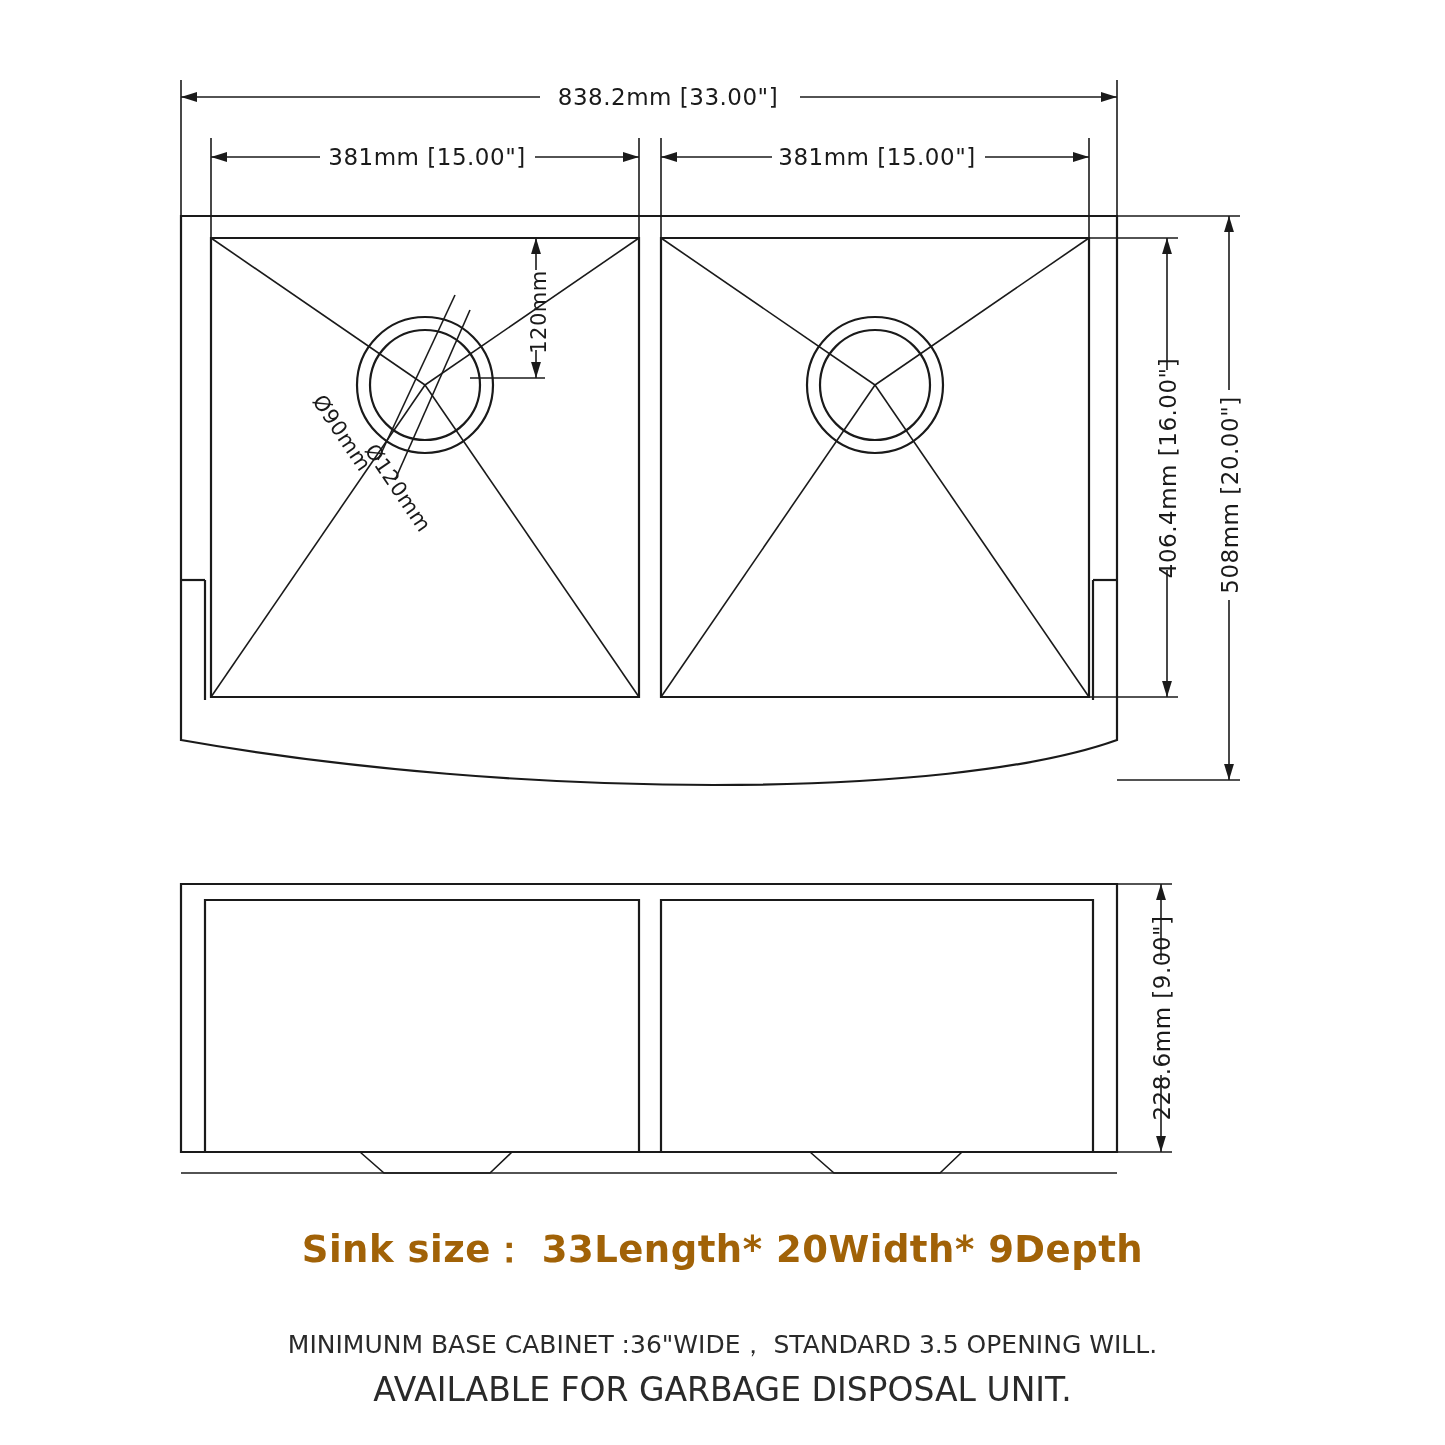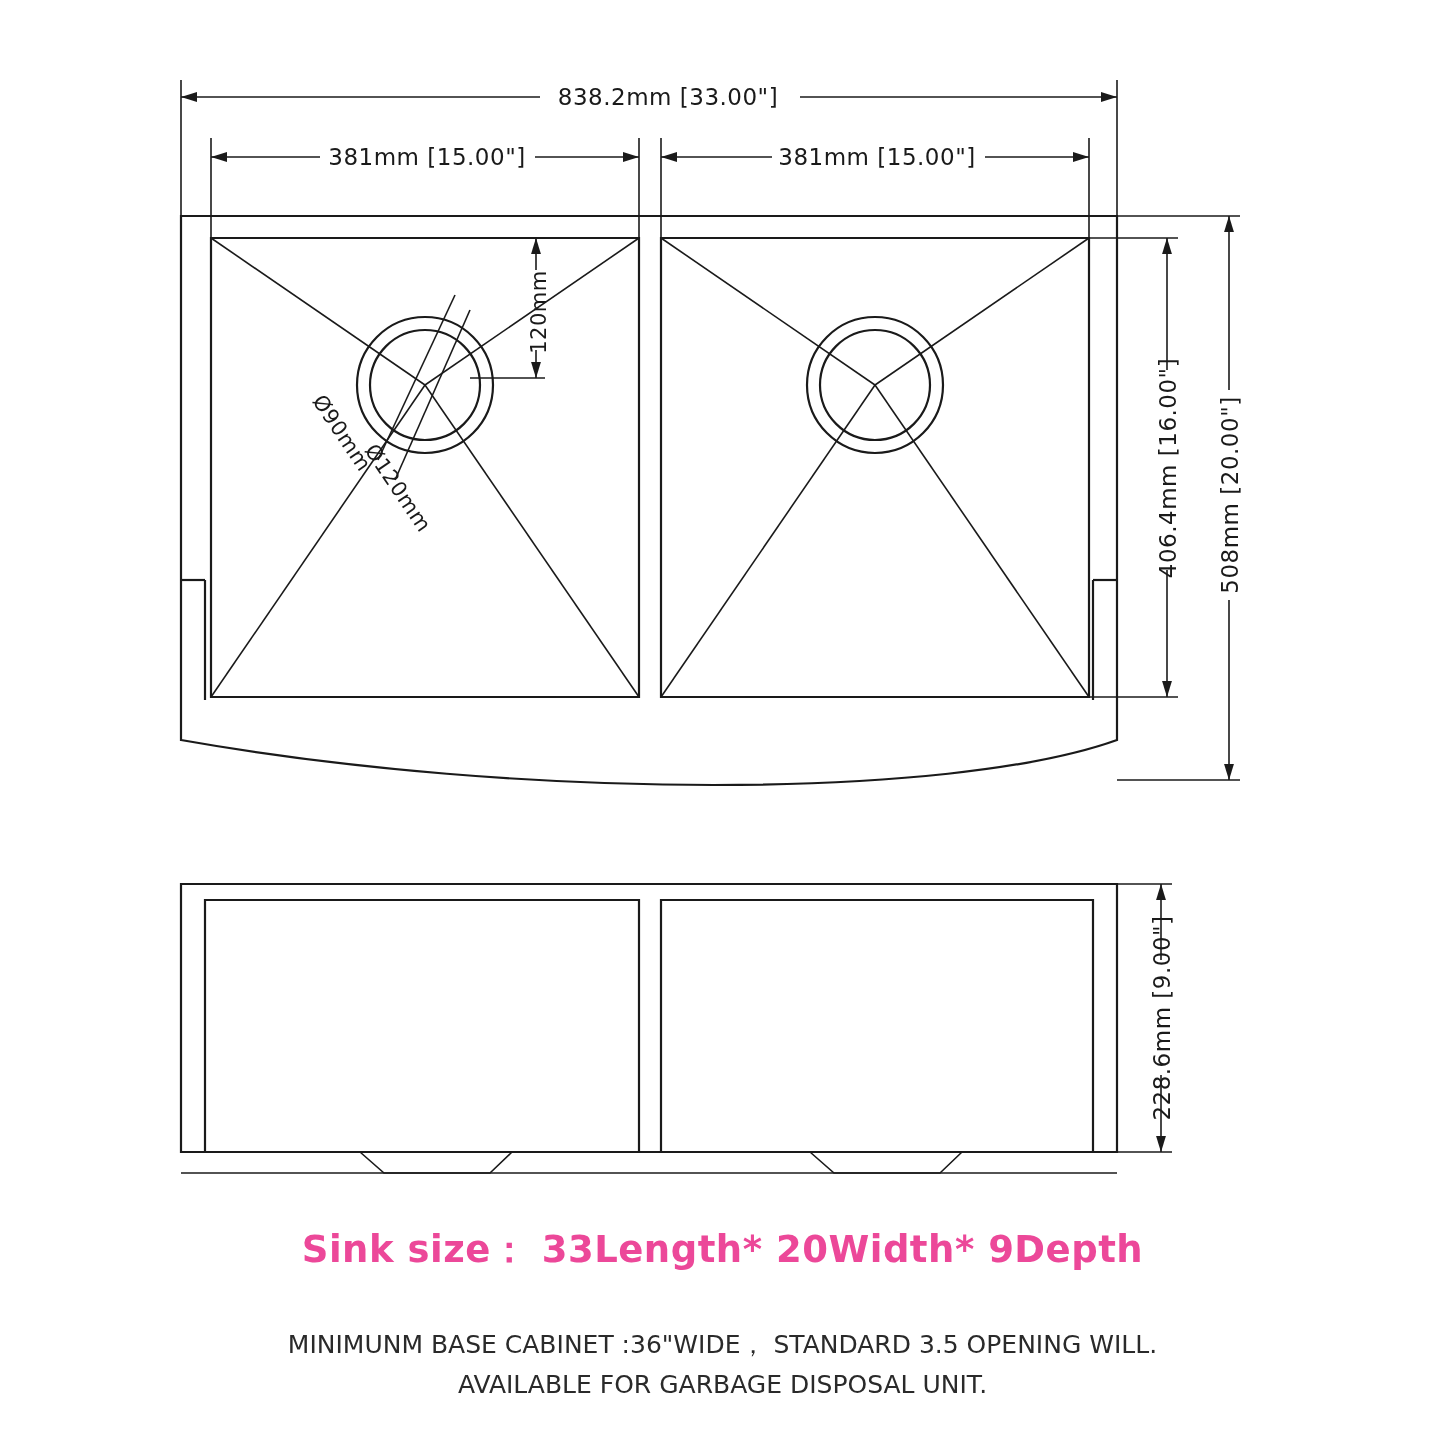--- a/index.html
+++ b/index.html
@@ -26,31 +26,31 @@
     position: absolute;
     width: 100%;
     text-align: center;
     left: 0;
   }
   #title-line {
     top: 1225px;
     font-size: 37px;
     font-weight: bold;
     letter-spacing: 0.5px;
-    color: #ec4899;
+    color: #a16207;
     text-align: center;
   }
   #note-line-1 {
     top: 1328px;
     font-size: 25px;
     color: #2a2a2a;
   }
   #note-line-2 {
     top: 1370px;
-    font-size: 25px;
+    font-size: 33px;
     color: #2a2a2a;
   }
 </style>
 </head>
 <body>
 
 <svg id="drawing" viewBox="0 0 1445 1445">
   <defs>
     <style>
       .ln { stroke: #1a1a1a; stroke-width: 2.2; fill: none; }

